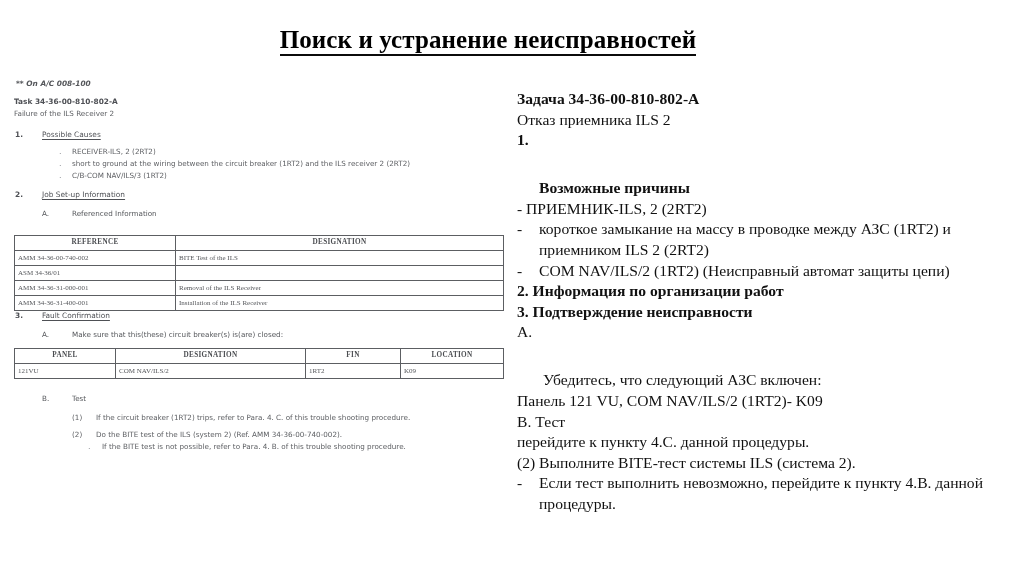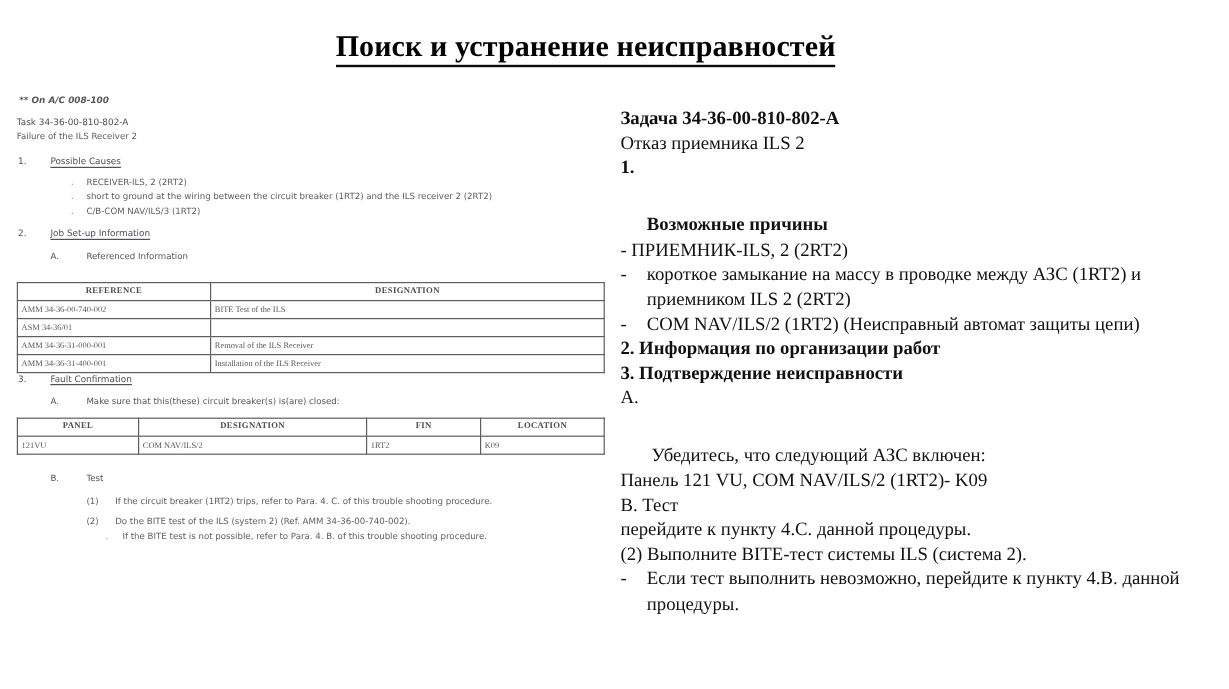--- a/index.html
+++ b/index.html
@@ -54,20 +54,21 @@
   }
   #scan-doc .ital {
     font-style: italic;
     font-weight: bold;
     font-size: 7.4px;
     color: #55575b;
   }
   #scan-doc .num {
     font-size: 7.4px;
     color: #4e5055;
+    font-weight: bold;
   }
   #scan-doc .hd {
     text-decoration: underline;
     text-underline-offset: 1.5px;
     font-size: 7.4px;
     color: #4e5055;
   }
   #scan-doc .dot {
     font-size: 8px;
     color: #8d9095;

